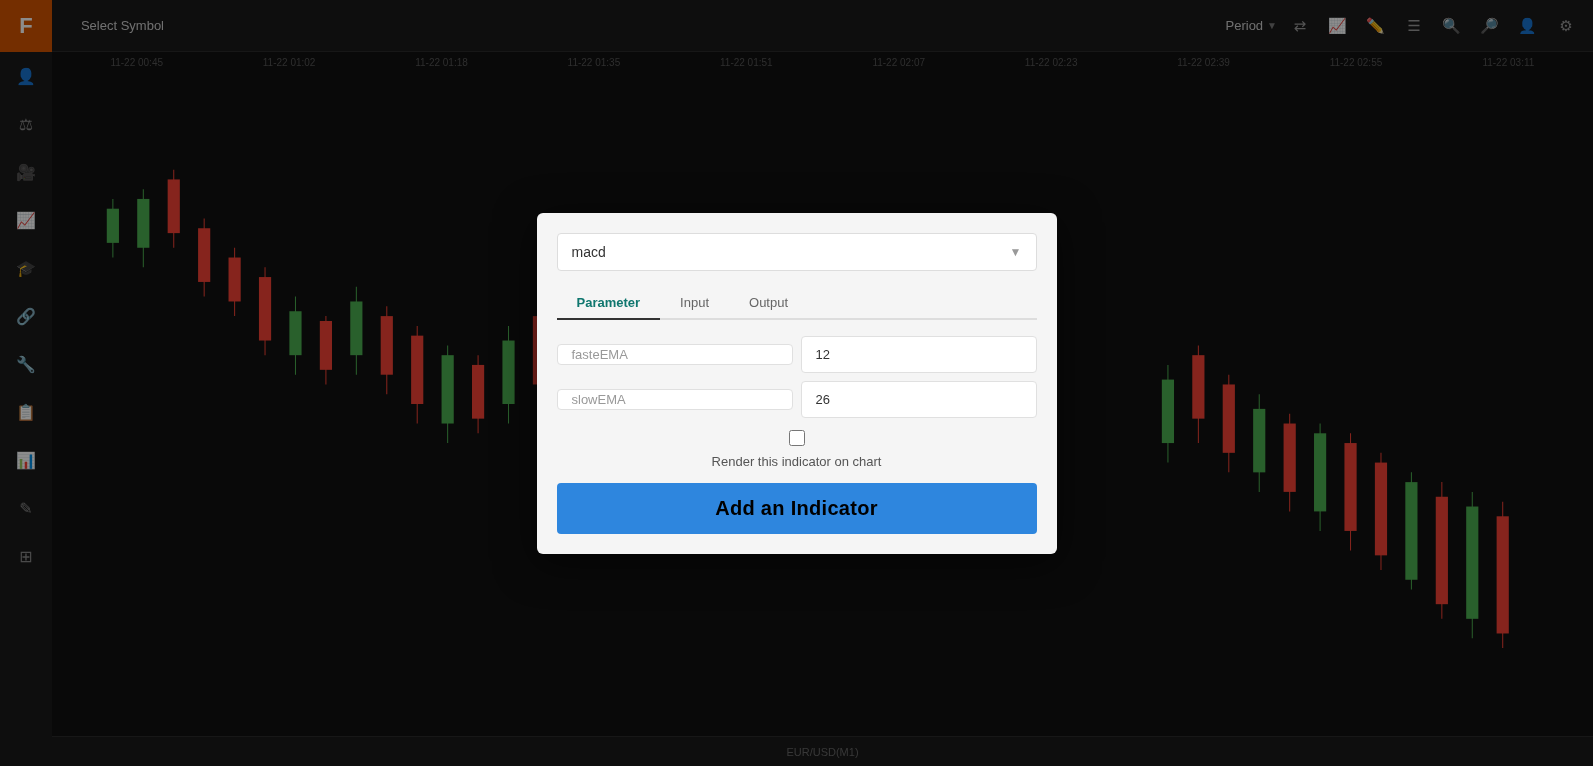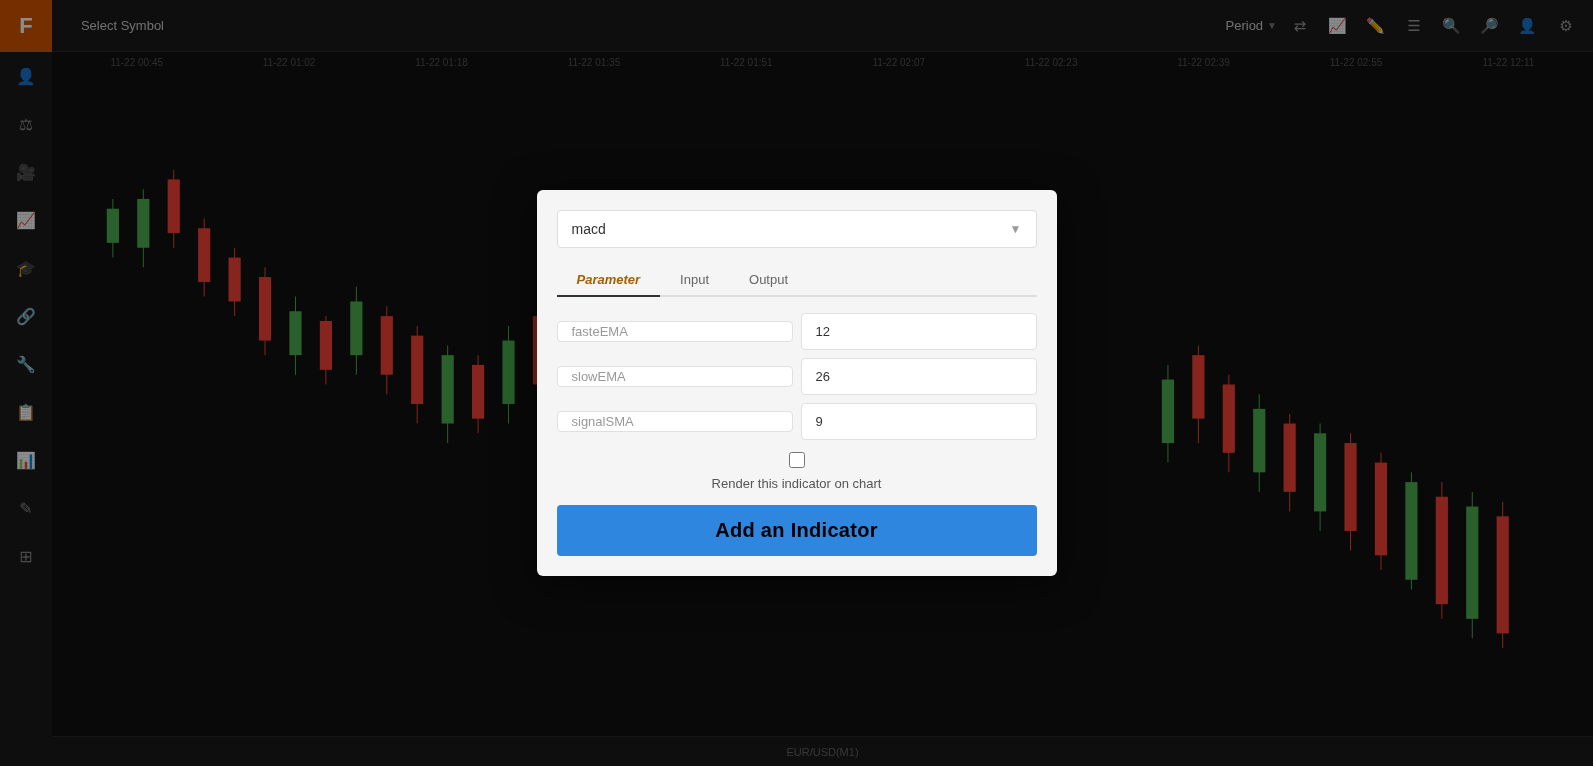--- a/index.html
+++ b/index.html
@@ -232,24 +232,23 @@
     .modal-tab {
       padding: 8px 20px;
       font-size: 13px;
       cursor: pointer;
       color: #666;
       border-bottom: 2px solid transparent;
       margin-bottom: -2px;
     }
 
     .modal-tab.active {
-      color: #a16207;
+      color: #0f766e;
       font-weight: 600;
       border-bottom: 2px solid #333;
-      font-style: italic;
     }
 
     
     .param-row {
       display: flex;
       align-items: center;
       margin-bottom: 8px;
       gap: 8px;
     }
 
@@ -353,21 +352,21 @@
   <div class="chart-time-axis">
     <span class="chart-time-label">11-22 00:45</span>
     <span class="chart-time-label">11-22 01:02</span>
     <span class="chart-time-label">11-22 01:18</span>
     <span class="chart-time-label">11-22 01:35</span>
     <span class="chart-time-label">11-22 01:51</span>
     <span class="chart-time-label">11-22 02:07</span>
     <span class="chart-time-label">11-22 02:23</span>
     <span class="chart-time-label">11-22 02:39</span>
     <span class="chart-time-label">11-22 02:55</span>
-    <span class="chart-time-label">11-22 12:11</span>
+    <span class="chart-time-label">11-22 03:11</span>
   </div>
 
   <div class="ohlc-info">O: 1.10593 H: 1.10597 L: 1.10595 C: 1.10596</div>
 
   <div class="candles">
     <svg class="candle-chart" viewBox="0 0 1450 680" preserveAspectRatio="none" xmlns="http://www.w3.org/2000/svg">
 
       <line x1="60" y1="130" x2="60" y2="190" stroke="#4caf50" stroke-width="1"></line>
       <rect x="54" y="140" width="12" height="35" fill="#4caf50"></rect>
 
@@ -491,24 +490,20 @@
       <div class="param-row">
         <div class="param-label">fasteEMA</div>
         <input class="param-value" type="text" value="12" style="outline: none; cursor: text;">
       </div>
 
       <div class="param-row">
         <div class="param-label">slowEMA</div>
         <input class="param-value" type="text" value="26" style="outline: none; cursor: text;">
       </div>
 
-      <div class="param-row">
-        <div class="param-label">signalSMA</div>
-        <input class="param-value" type="text" value="9" style="outline: none; cursor: text;">
-      </div>
     </div>
 
     
     <div class="checkbox-row">
       <input type="checkbox" id="renderCheckbox" style="">
       <label class="checkbox-label" for="renderCheckbox">Render this indicator on chart</label>
     </div>
 
     
     <button class="add-btn">Add an Indicator</button>

